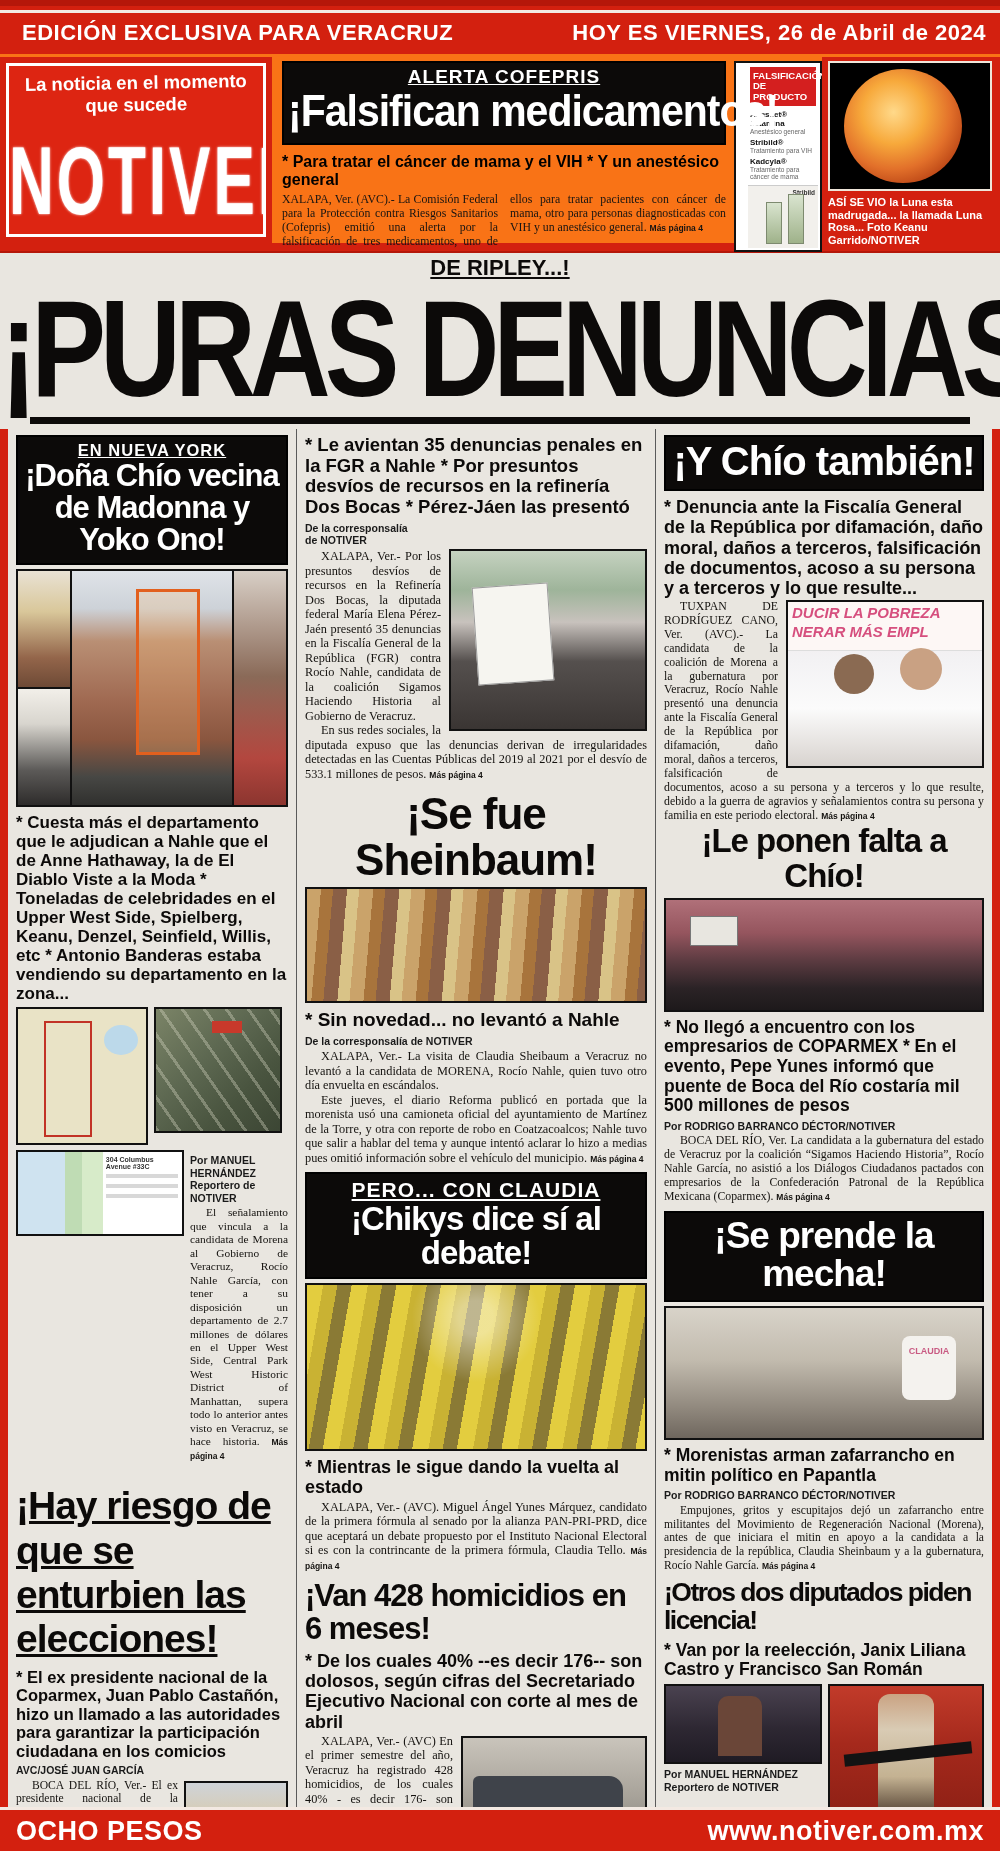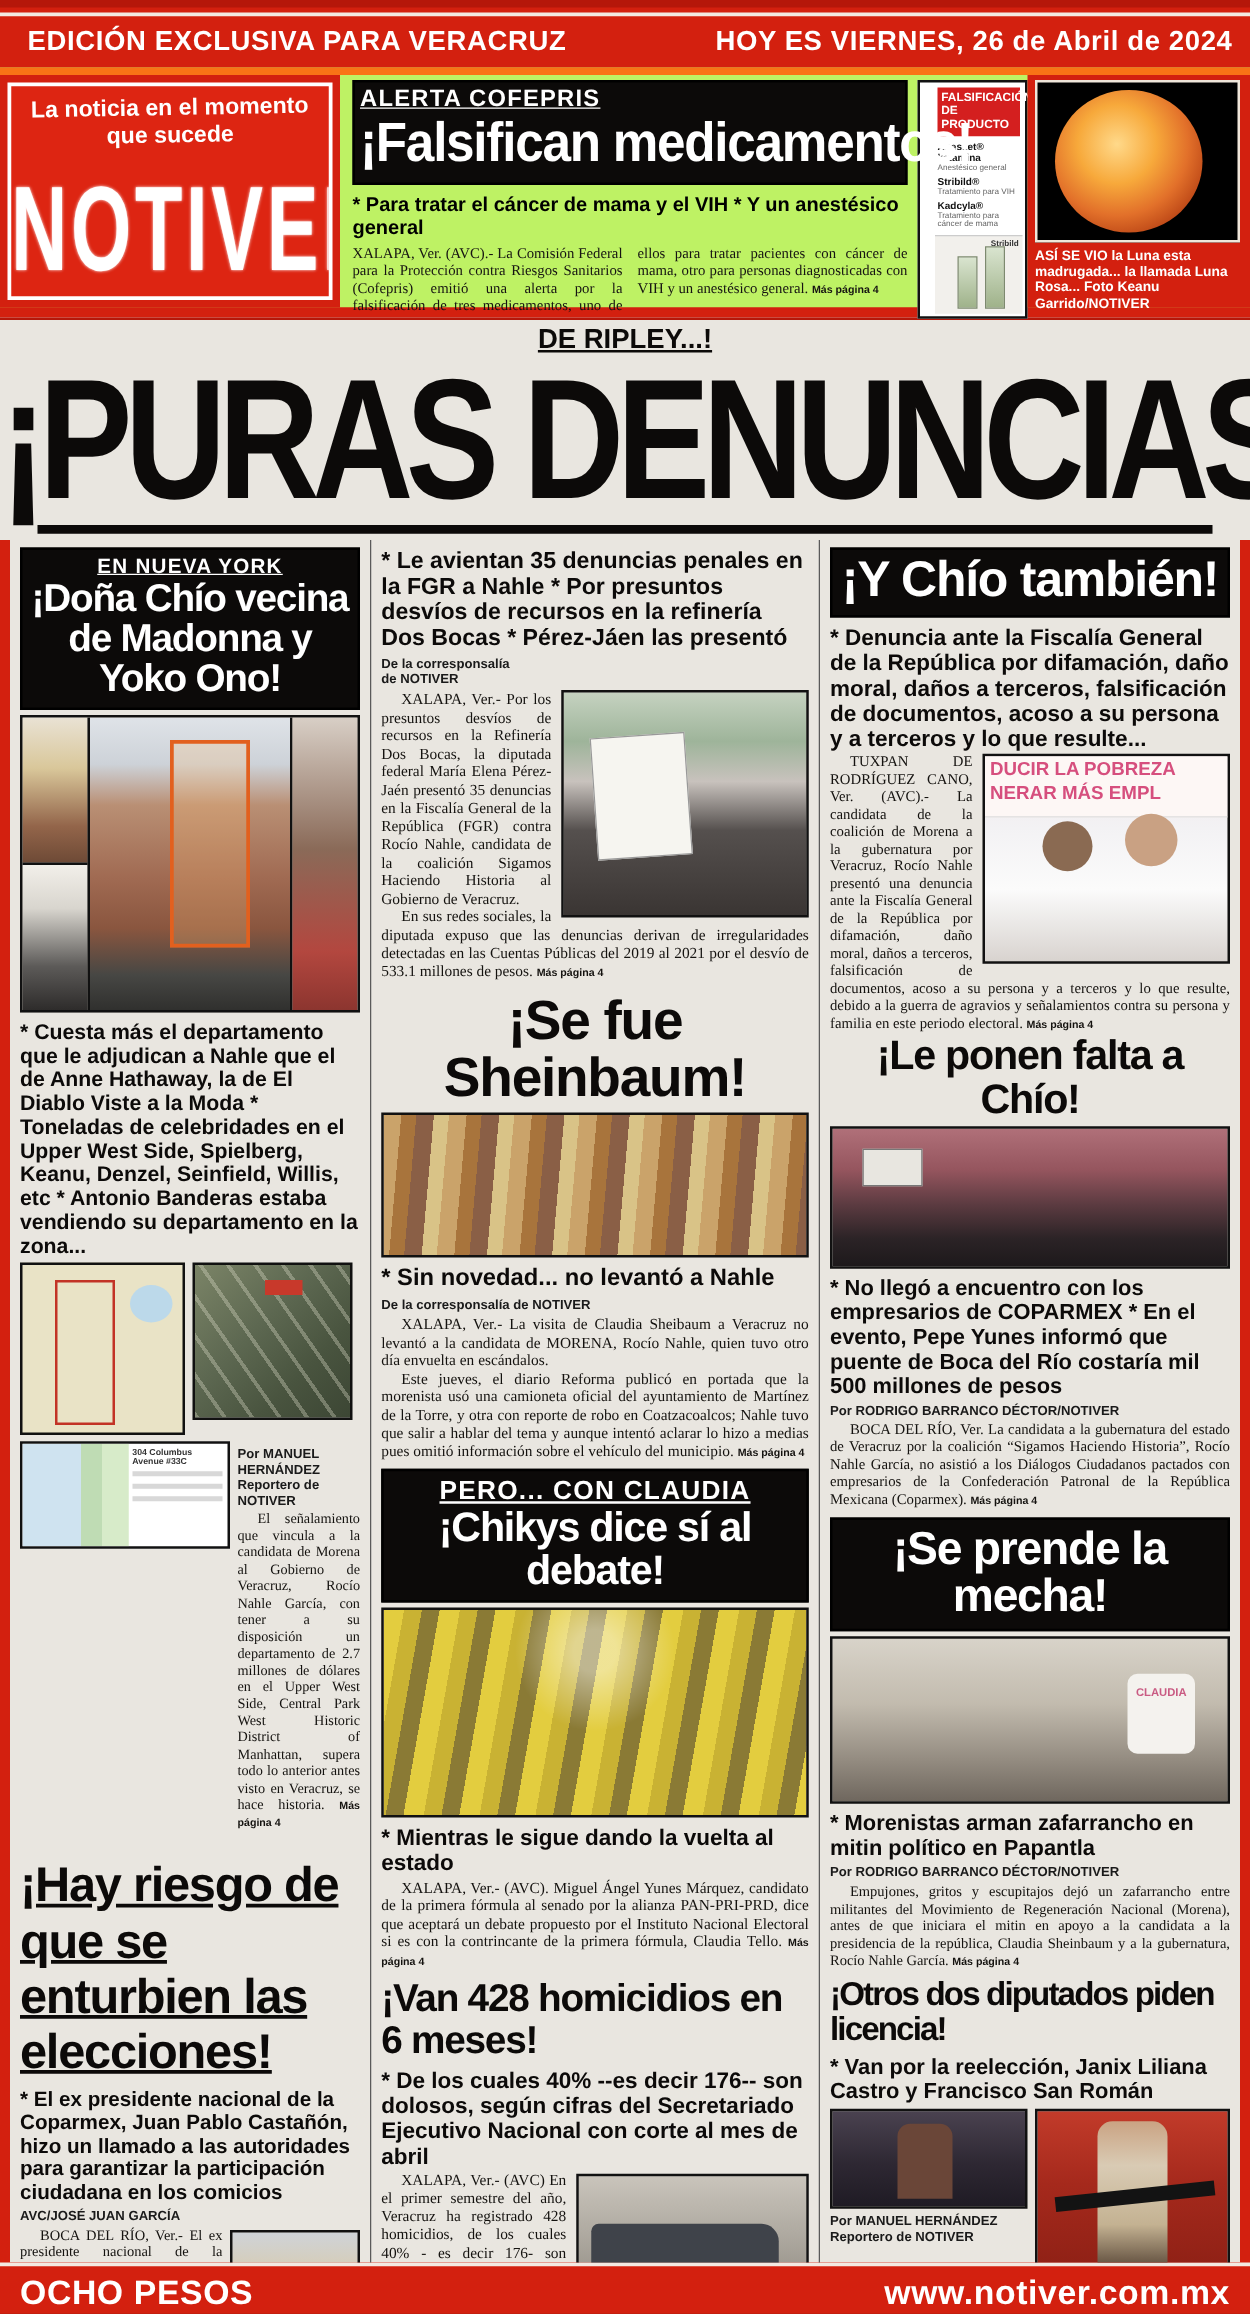--- a/index.html
+++ b/index.html
@@ -4,28 +4,28 @@
 <style>
   html,body{margin:0;padding:0;background:#7a0f06;}
   .page{width:1000px;height:1851px;background:#d3200f;position:relative;margin:0 auto;
         font-family:"Liberation Sans",sans-serif;overflow:hidden;box-sizing:border-box;}
   
   .topband{height:48px;position:relative;border-top:6px solid #b5170a;}
   .topband .hairline{position:absolute;top:4px;left:0;right:0;height:3px;background:#f3e9e2;}
   .topband .bandtxt{position:absolute;top:14px;left:22px;right:14px;display:flex;justify-content:space-between;
         color:#ffffff;font-weight:bold;font-size:22px;letter-spacing:.5px;white-space:nowrap;}
   
-  .masthead{height:186px;display:flex;background:#bef264;border-top:6px solid #f97316;}
+  .masthead{height:186px;display:flex;background:#f97316;border-top:3px solid #f97316;}
   .logo-cell{width:272px;background:#d3200f;padding:6px;box-sizing:border-box;}
   .logo-inner{height:100%;background:#dd2512;border:3px solid #fff;box-sizing:border-box;text-align:center;overflow:hidden;}
   .tagline{color:#fff;font-weight:bold;font-size:18.5px;margin-top:6px;transform:rotate(-1deg);}
   .logo{color:#fff;font-weight:900;font-size:62px;letter-spacing:3px;display:inline-block;
         transform:scaleY(1.55);transform-origin:top center;margin-top:10px;text-shadow:0 0 2px #fff;}
   .alert-cell{width:462px;padding:4px 8px 0 10px;box-sizing:border-box;}
-  .alert-black{background:#0c0a09;color:#fff;text-align:left;padding:3px 4px 8px;border:2px solid #000;}
+  .alert-black{background:#0c0a09;color:#fff;text-align:center;padding:3px 4px 8px;border:2px solid #000;}
   .alert-kick{font-weight:bold;font-size:19px;text-decoration:underline;letter-spacing:1px;}
   .alert-hl{font-weight:900;font-size:41px;letter-spacing:-1px;display:inline-block;transform:scaleY(1.08);white-space:nowrap;}
   .alert-sub{font-weight:bold;font-size:16px;margin:8px 0 4px;}
   .alert-body{font-family:"Liberation Serif",serif;font-size:11.8px;line-height:1.18;text-align:justify;
         column-count:2;column-gap:12px;color:#161412;}
   .fals-cell{width:88px;margin-top:4px;}
   .fals-panel{background:#fff;border:2px solid #111;box-sizing:border-box;padding-left:10px;}
   .fals-badge{background:#d41f1f;color:#fff;font-weight:bold;font-size:9.5px;line-height:1.1;padding:4px 3px;margin:4px;}
   .fals-item{padding:0 4px 3px;}
   .fals-name{font-weight:bold;font-size:8px;color:#111;}
@@ -84,21 +84,21 @@
   .ph-castanon{width:104px;height:104px;float:right;margin:2px 0 2px 6px;background:linear-gradient(180deg,#cfd3d8 0%,#d6cdb8 28%,#b49a86 55%,#3a4a63 100%);}
   .ph-perez{width:198px;height:182px;float:right;margin:0 0 4px 8px;background:linear-gradient(180deg,#c5d2c0 0%,#9eb49a 22%,#c8c2bd 40%,#55504e 62%,#3a3533 100%);}
   .paper{position:absolute;left:24px;top:34px;width:74px;height:96px;background:#f6f5f0;border:1px solid #999;transform:rotate(-4deg);}
   .ph-crowd{height:116px;margin-top:4px;background:
         repeating-linear-gradient(95deg,#caa36a 0 14px,#a8743c 14px 26px,#8a5f46 26px 40px,#d9c387 40px 52px);}
   .ph-yellow{height:168px;margin-top:4px;background:
         radial-gradient(circle at 50% 20%,rgba(255,255,255,.45) 0 8%,transparent 30%),
         repeating-linear-gradient(100deg,#e3cd3f 0 16px,#c9b233 16px 30px,#8a7a35 30px 44px);}
   .ph-truck{width:186px;height:128px;float:right;margin:2px 0 2px 8px;background:linear-gradient(180deg,#c9c4bb 0%,#a9a49b 45%,#7c7870 100%);}
   .truck-bod{position:absolute;left:10px;top:38px;width:150px;height:48px;background:#3f434a;border-radius:6px 14px 4px 4px;}
-  .ph-women{width:198px;height:168px;float:right;margin:0 0 4px 8px;background:linear-gradient(180deg,#efe5e8 0%,#f3f2f4 35%,#fbfbfb 65%,#d8d3cf 100%);}
+  .ph-women{width:198px;height:168px;float:right;margin:0 0 4px 8px;background:linear-gradient(180deg,#efe5e8 0%,#f3f2f4 35%,#fbfbfb 65%,#d8d3cf 100%);font-style:italic;}
   .banner{position:absolute;left:0;right:0;top:0;height:44px;background:#fdf7f5;border-bottom:1px solid #ddd;
         color:#d64f7e;font-weight:900;font-size:15px;line-height:1.25;padding:2px 4px;white-space:nowrap;overflow:hidden;}
   .head1{position:absolute;left:46px;top:52px;width:40px;height:40px;border-radius:50%;background:#8a6a52;}
   .head2{position:absolute;right:40px;top:46px;width:42px;height:42px;border-radius:50%;background:#c9a183;}
   .ph-conf{height:114px;margin-top:4px;background:linear-gradient(180deg,#b07079 0%,#95555e 30%,#5c3b41 55%,#2b2326 80%,#1d191b 100%);}
   .screen{position:absolute;left:24px;top:16px;width:46px;height:28px;background:#e8e6e0;border:1px solid #777;}
   .ph-mecha{height:134px;margin-top:4px;background:linear-gradient(180deg,#d8d3c9 0%,#c2bbae 40%,#938b80 75%,#6f675e 100%);}
   .mecha-shirt{position:absolute;right:26px;top:28px;width:54px;height:64px;background:#f4f2ee;border-radius:8px;
         color:#c95b83;font-weight:900;font-size:9px;text-align:center;padding-top:10px;box-sizing:border-box;}
   .ph-podium{width:158px;height:80px;background:linear-gradient(180deg,#4a4250 0%,#2e2833 55%,#1f1b24 100%);}

